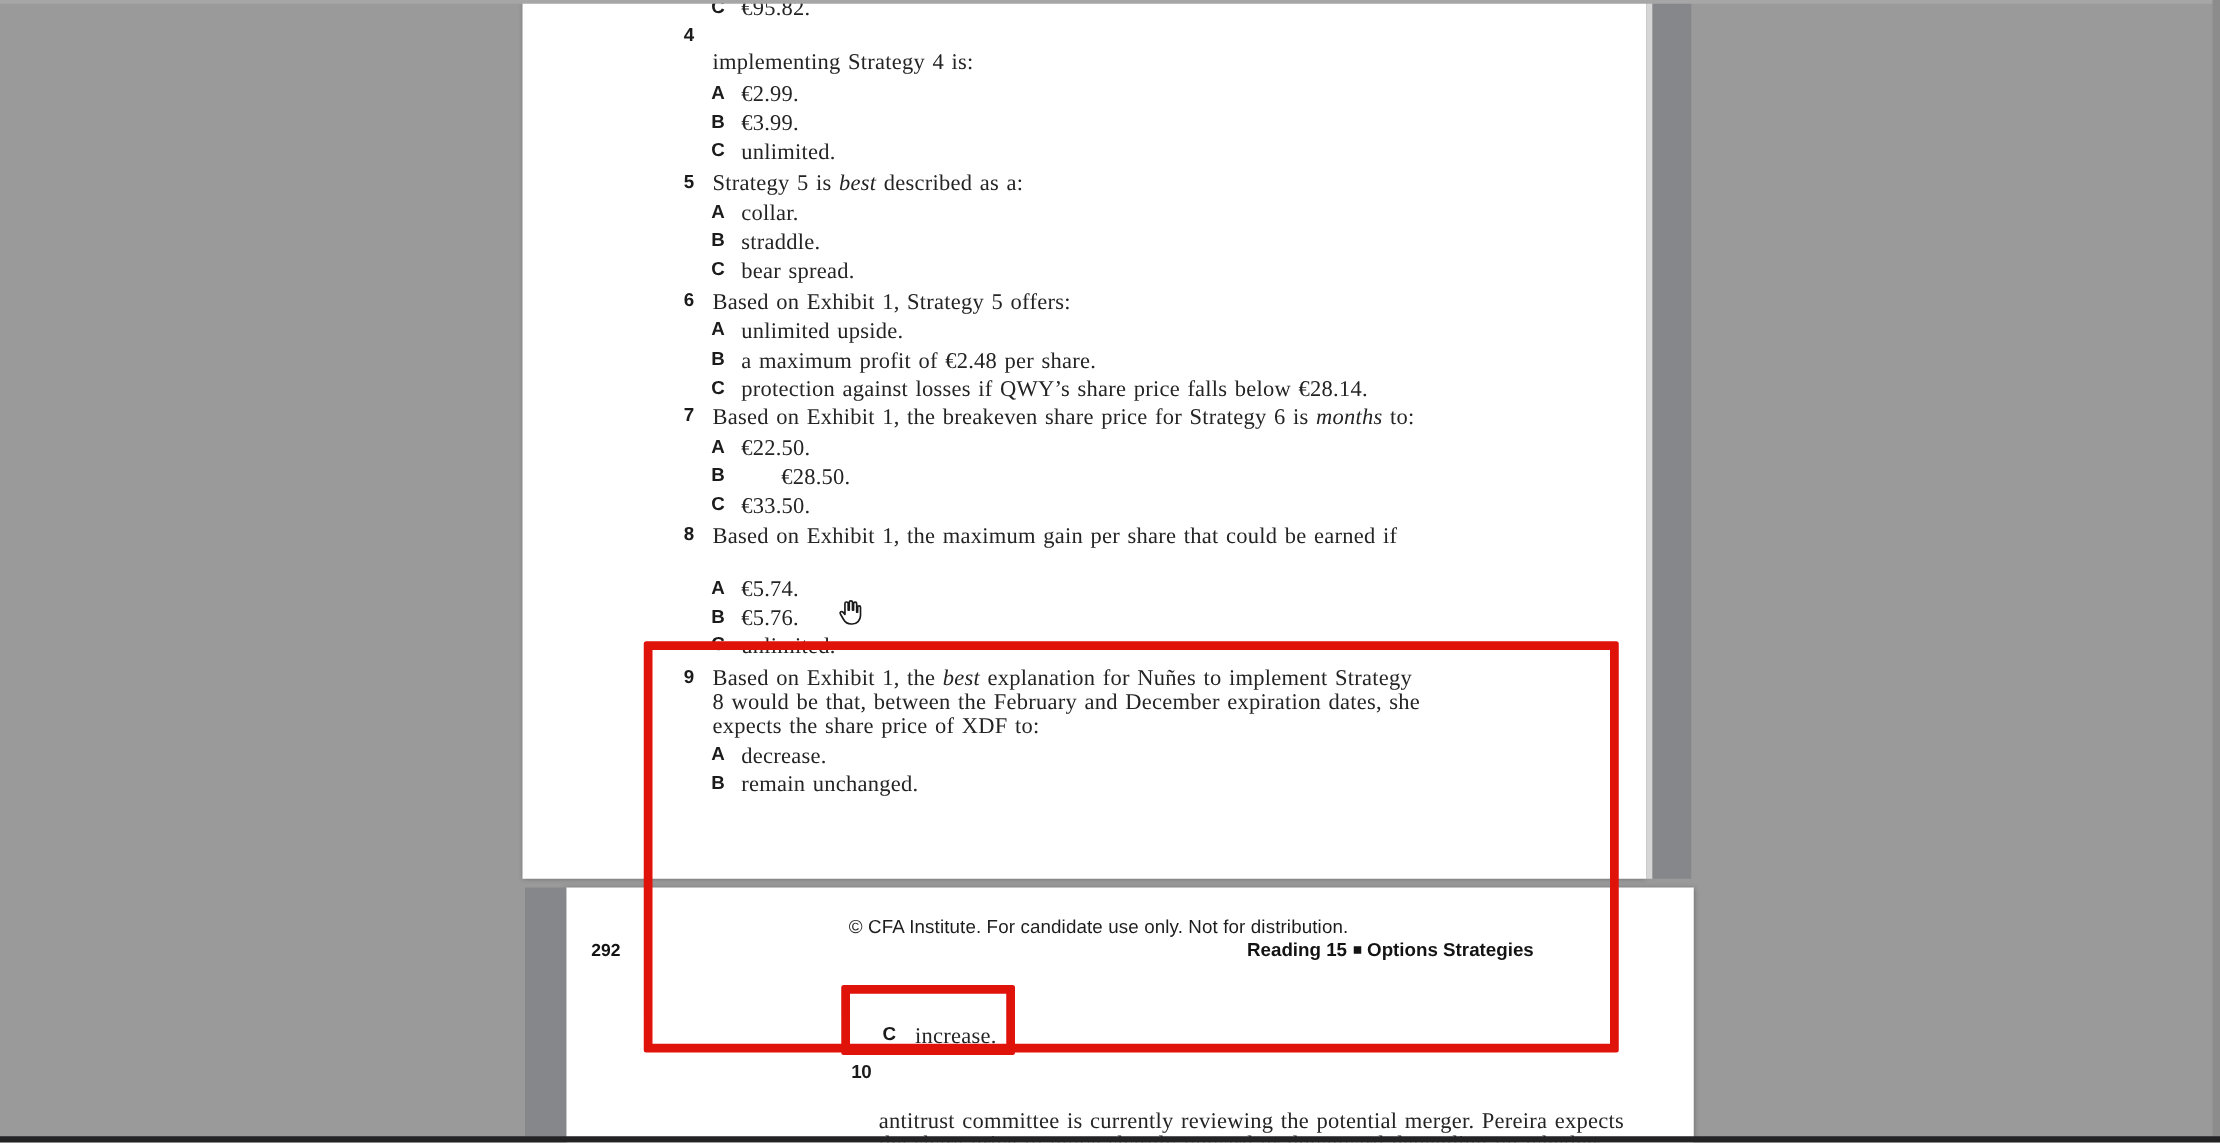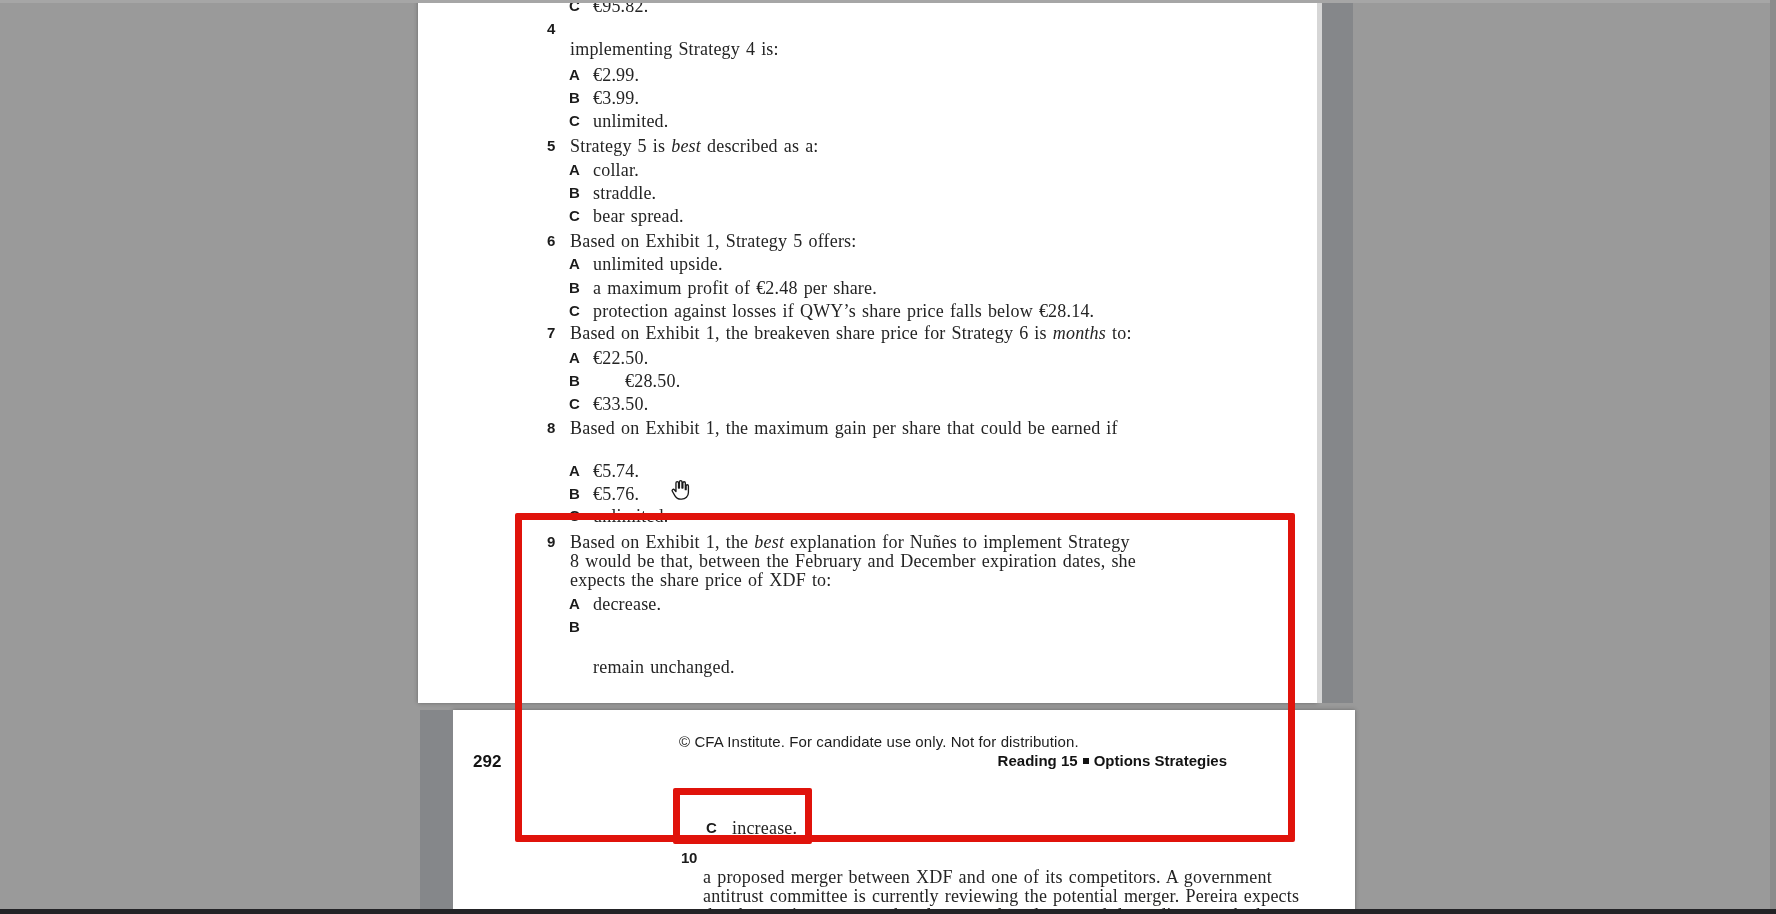--- a/index.html
+++ b/index.html
@@ -22,21 +22,21 @@
 
   .tline{position:absolute;left:0;width:100%;height:24px;}
   .mark{position:absolute;top:2px;font-family:"Liberation Sans",sans-serif;font-weight:700;
         font-size:15px;letter-spacing:-.3px;color:#1b1b1b;white-space:nowrap;}
   .body{position:absolute;top:0;font-size:18px;line-height:22px;color:#242424;
         letter-spacing:.2px;word-spacing:1.3px;white-space:nowrap;}
   .body em{font-style:italic;letter-spacing:.2px;}
 
   .sans{font-family:"Liberation Sans",sans-serif;}
   .copyright{position:absolute;left:226px;top:23px;font-size:15px;color:#1d1d1d;letter-spacing:.1px;}
-  .pagenum{position:absolute;left:20px;top:42px;font-size:17px;font-weight:700;color:#131313;}
+  .pagenum{position:absolute;left:20px;top:42px;font-size:14px;font-weight:700;color:#131313;}
   .reading{position:absolute;right:128px;top:42px;font-size:15px;font-weight:700;color:#131313;white-space:nowrap;}
   .sq{display:inline-block;width:6px;height:6px;background:#131313;margin:0 5px 2px 5px;vertical-align:middle;}
 
   .annot{position:absolute;box-sizing:border-box;border:7px solid #e0130b;border-radius:2px;z-index:30;}
   #annot-big{left:515px;top:513px;width:780px;height:329px;}
   #annot-small{left:673px;top:788px;width:139px;height:56px;}
 
   #cursor{position:absolute;left:668px;top:478px;width:23px;height:23px;z-index:50;}
 </style>
 </head>
@@ -143,42 +143,39 @@
         </div>
         <div class="tline" style="top: 569px;">
           <span class="body" style="left: 152px;"><span>expects the share price of XDF to:</span></span>
         </div>
         <div class="tline" style="top: 593px;">
           <span class="mark letter" style="left: 151px;">A</span>
           <span class="body" style="left: 175px;"><span>decrease.</span></span>
         </div>
         <div class="tline" style="top: 616px;">
           <span class="mark letter" style="left: 151px;">B</span>
-          <span class="body" style="left: 175px; margin-top: 40px;"><span>remain unchanged.</span></span>
+          <span class="body" style="left: 175px;"><span>remain unchanged.</span></span>
         </div>
       </div>
   </div>
 
   <div class="edgegap"></div>
   <div class="strip" id="strip-r"></div>
 
   <div class="page" id="page2">
     <div class="copyright sans">© CFA Institute. For candidate use only. Not for distribution.</div>
     <div class="pagenum sans">292</div>
     <div class="reading sans"><span>Reading 15</span><span class="sq"></span><span>Options Strategies</span></div>
     <div class="lines" id="p2lines">
         <div class="tline" style="top: 107px;">
           <span class="mark letter" style="left: 253px;">C</span>
           <span class="body" style="left: 279px;"><span>increase.</span></span>
         </div>
         <div class="tline" style="top: 137px;">
           <span class="mark qnum" style="left: 228px;">10</span>
-        </div>
-        <div class="tline" style="top: 156px;">
-          <span class="body" style="left: 250px;"><span>a proposed merger between XDF and one of its competitors. A government</span></span>
         </div>
         <div class="tline" style="top: 175px;">
           <span class="body" style="left: 250px;"><span>antitrust committee is currently reviewing the potential merger. Pereira expects</span></span>
         </div>
         <div class="tline" style="top: 194px;">
           <span class="body" style="left: 250px;"><span>the share price to move sharply upward or downward depending on whether</span></span>
         </div>
       </div>
   </div>
 

